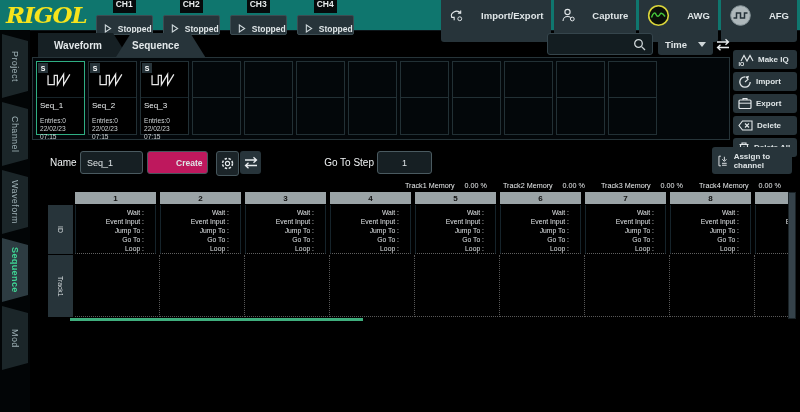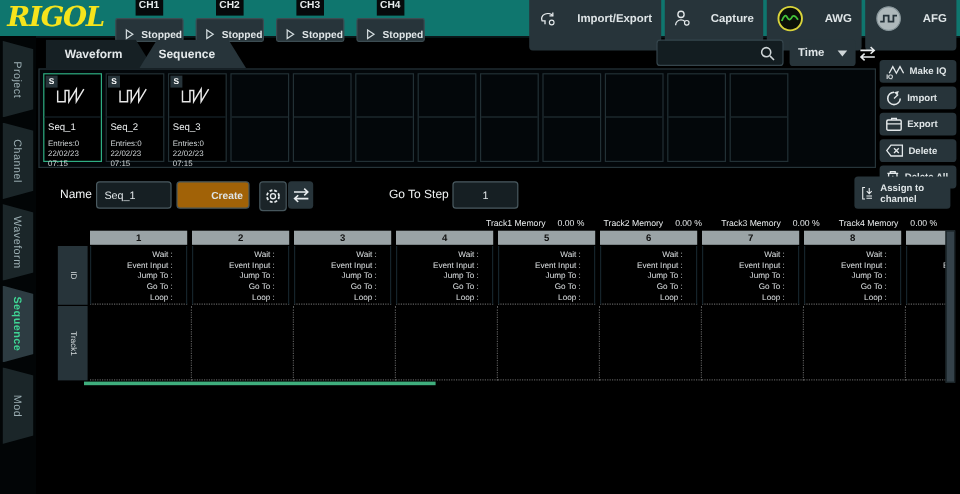--- a/index.html
+++ b/index.html
@@ -57,21 +57,21 @@
   .sbadge{position:absolute;top:1px;left:1px;width:10px;height:10px;background:#27343a;color:#fff;font-size:7px;font-weight:700;display:flex;align-items:center;justify-content:center;}
   .meta{padding:2px 3px;}
   .meta .nm{font-size:8px;color:#eef1f2;margin:1px 0 7px;}
   .meta .en,.meta .dt{font-size:6.6px;color:#cfd4d6;line-height:8px;}
   .slot{width:49px;height:74px;border:1px solid #223035;box-sizing:border-box;}
   .slot>div{height:35px;border-bottom:1px solid #223035;}
 
   
   .nlbl{position:absolute;left:50px;top:157px;font-size:10px;color:#f0f3f4;}
   .ninput{position:absolute;left:80px;top:151px;width:63px;height:23px;background:#161f23;border:1px solid #4a5a60;border-radius:3px;color:#dfe5e7;font-size:9px;padding:0 6px;box-sizing:border-box;outline:0;}
-  .createbtn{position:absolute;left:147px;top:151px;width:61px;height:23px;background:#a16207;border:1px solid #46565c;border-radius:3px;display:flex;align-items:center;gap:6px;padding:0 22px;box-sizing:border-box;font-size:8.5px;font-weight:700;cursor:pointer;}
+  .createbtn{position:absolute;left:147px;top:151px;width:61px;height:23px;background:#be185d;border:1px solid #46565c;border-radius:3px;display:flex;align-items:center;gap:6px;padding:0 22px;box-sizing:border-box;font-size:8.5px;font-weight:700;cursor:pointer;}
   .gearbtn{position:absolute;left:216px;top:151px;width:21px;height:23px;background:#1b2428;border:1px solid #46565c;border-radius:3px;display:flex;align-items:center;justify-content:center;cursor:pointer;}
   .swap2{position:absolute;left:240px;top:151px;width:21px;height:23px;background:#27343a;border-radius:3px;display:flex;align-items:center;justify-content:center;cursor:pointer;}
   .glbl{position:absolute;left:318px;top:157px;width:56px;text-align:right;font-size:10px;color:#f0f3f4;}
   .ginput{position:absolute;left:377px;top:151px;width:55px;height:23px;background:#161f23;border:1px solid #4a5a60;border-radius:3px;color:#dfe5e7;font-size:9px;text-align:center;box-sizing:border-box;outline:0;}
   .assignbtn{position:absolute;left:712px;top:147px;width:80px;height:27px;background:#27343a;border-radius:3px;display:flex;align-items:center;gap:5px;padding:0 5px;box-sizing:border-box;cursor:pointer;}
   .assignbtn span{font-size:8px;font-weight:700;line-height:9px;}
 
   
   .trackmems{position:absolute;top:181px;left:0;width:800px;height:10px;}
   .tm{position:absolute;display:flex;justify-content:space-between;width:82px;font-size:7.2px;color:#e9eced;}

